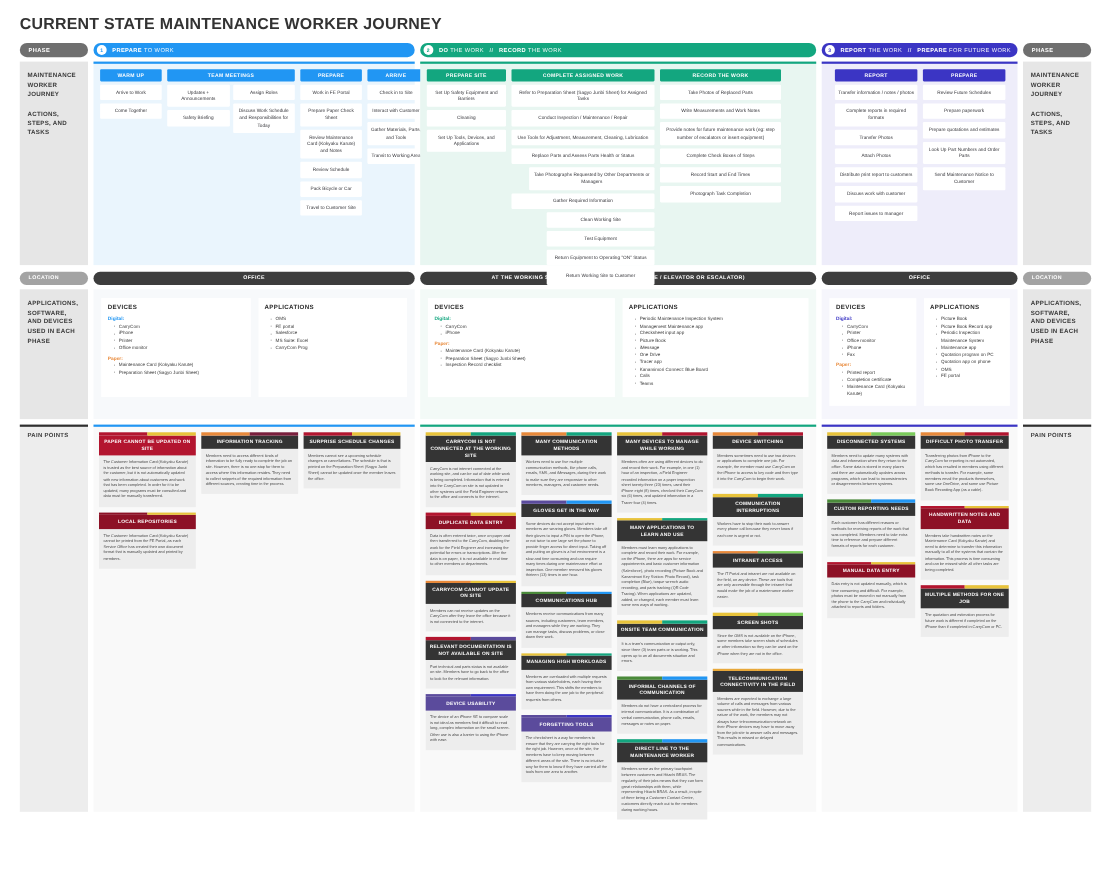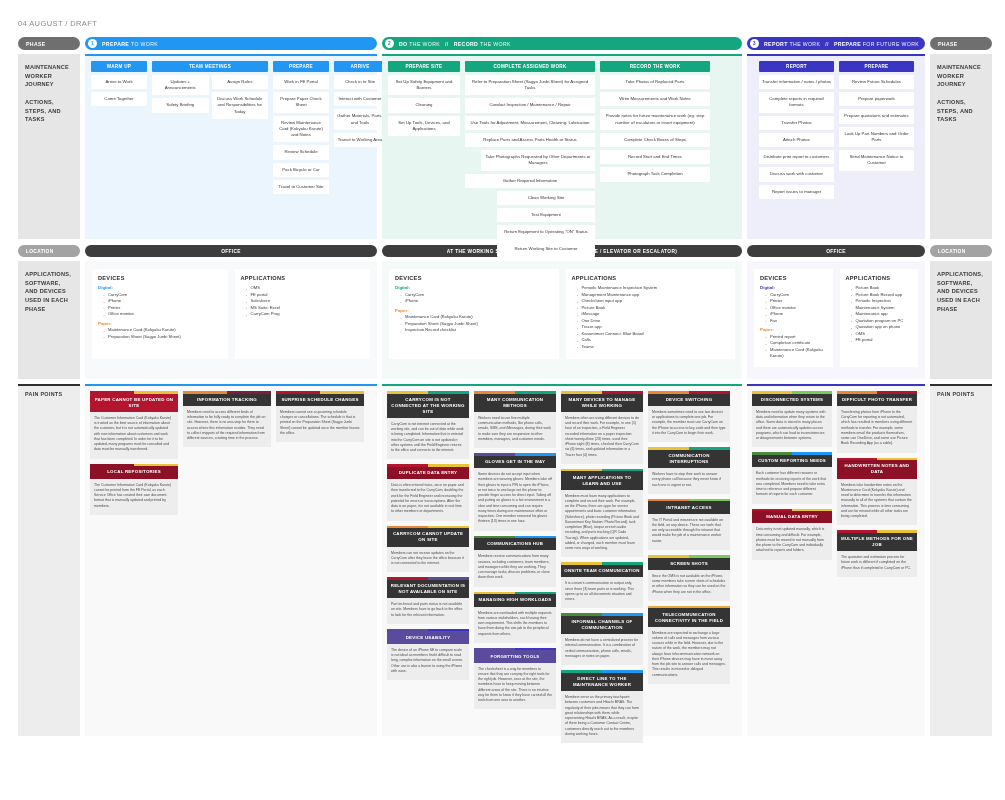--- a/index.html
+++ b/index.html
@@ -179,21 +179,21 @@
   .pp-sideborder { position: absolute; left:0; right:0; top:0; height: 1.5px; background: #2f2f2f; }
 
   .side-plain { background: #e6e6e6; padding: 9px 7px; height: 100%;
     font-size: 5.6px; font-weight: bold; color: #3a3a3a; letter-spacing: .25px;
     line-height: 1.55; text-transform: uppercase; }
 </style>
 </head>
 <body>
 
 <div class="doc-header">
-  <div class="doc-sub">04 AUGUST / DRAFT</div>
+  <div class="doc-title">CURRENT STATE MAINTENANCE WORKER JOURNEY</div>
 </div>
 
 <div class="row phase-row">
   <div class="col-label">
     <div class="pill pill-grey">PHASE</div>
   </div>
   <div class="col-p1">
     <div class="pill pill-blue pill-phase">
       <span class="pill-num">1</span>
       <span class="pill-txt"><span class="w">PREPARE</span> <span class="l">TO WORK</span></span>

